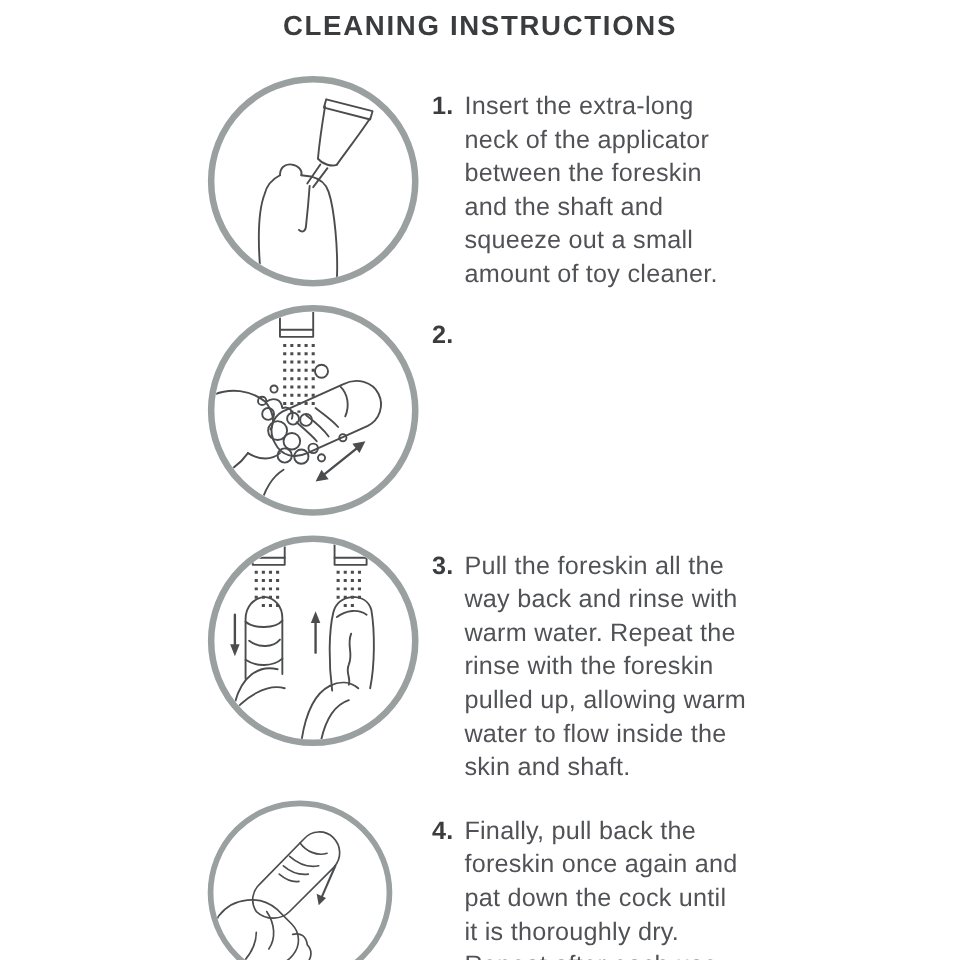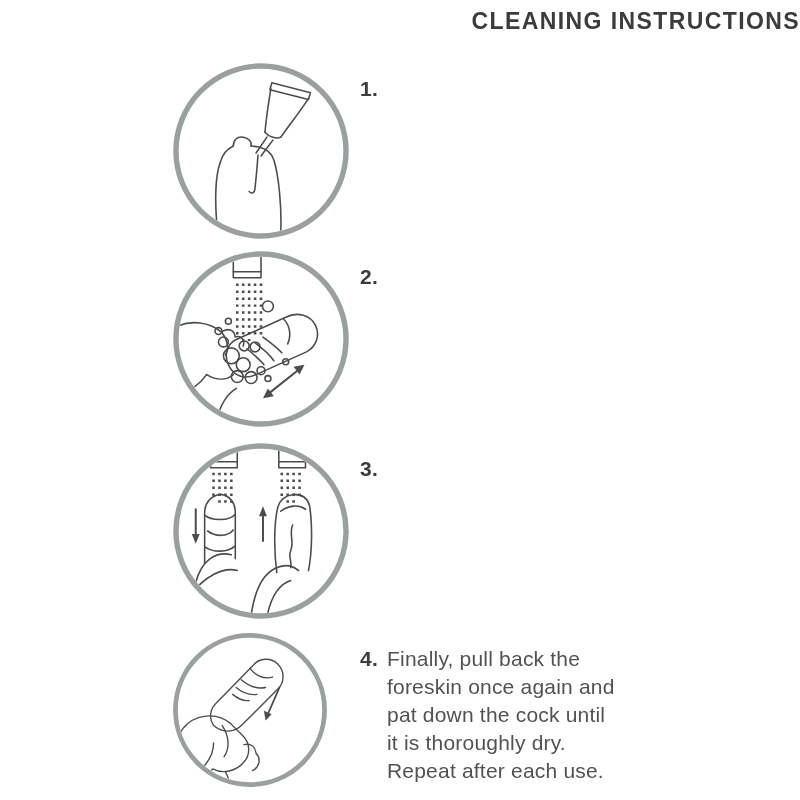--- a/index.html
+++ b/index.html
@@ -3,21 +3,21 @@
 <meta charset="utf-8">
 <style>
   html, body {
     margin: 0; padding: 0;
     width: 800px; height: 800px;
     background: #ffffff;
     overflow: hidden;
     font-family: "Liberation Sans", sans-serif;
   }
   .title {
-    text-align: right;
+    text-align: center;
     padding-top: 8px;
     font-size: 23px;
     font-weight: bold;
     letter-spacing: 1.4px;
     color: #3b3c3e;
   }
   .steps {
     margin: 27px 0 0 172px;
   }
   .step {
@@ -84,20 +84,26 @@
           <path class="art" d="M94,71 C98,76 106,78 110,76"></path>
 
           <path class="art" d="M96,76 L85,92"></path>
           <path class="art" d="M102,79 L90,95"></path>
           <path class="art" d="M87,94 C86,108 85,118 84,127 C84,132 81,134 78,131"></path>
         </g>
       </svg>
     </div>
     <div class="step-text">
       <span class="num">1.</span>
+      <span class="body-text">Insert the extra-long
+neck of the applicator
+between the foreskin
+and the shaft and
+squeeze out a small
+amount of toy cleaner.</span>
     </div>
   </div>
 
   <div class="step step-2">
     <div class="illus">
       <svg width="178" height="178" viewBox="0 0 180 180" aria-hidden="true">
         <defs>
             <clipPath id="clip2">
               <circle cx="90" cy="90" r="83"></circle>
             </clipPath>
@@ -194,20 +200,27 @@
           <path class="art" d="M24,142 C30,120 44,110 60,114"></path>
           <path class="art" d="M18,156 C32,136 52,126 66,130"></path>
           <path class="art" d="M80,175 C84,148 92,134 104,128"></path>
           <path class="art" d="M96,177 C100,156 108,144 120,140"></path>
           <path class="art" d="M104,128 C112,124 121,124 128,130"></path>
         </g>
       </svg>
     </div>
     <div class="step-text">
       <span class="num">3.</span>
+      <span class="body-text">Pull the foreskin all the
+way back and rinse with
+warm water. Repeat the
+rinse with the foreskin
+pulled up, allowing warm
+water to flow inside the
+skin and shaft.</span>
     </div>
   </div>
 
   <div class="step step-4">
     <div class="illus">
       <svg width="156" height="156" viewBox="0 0 180 180" aria-hidden="true">
         <defs>
             <clipPath id="clip4">
               <circle cx="90" cy="90" r="83"></circle>
             </clipPath>

